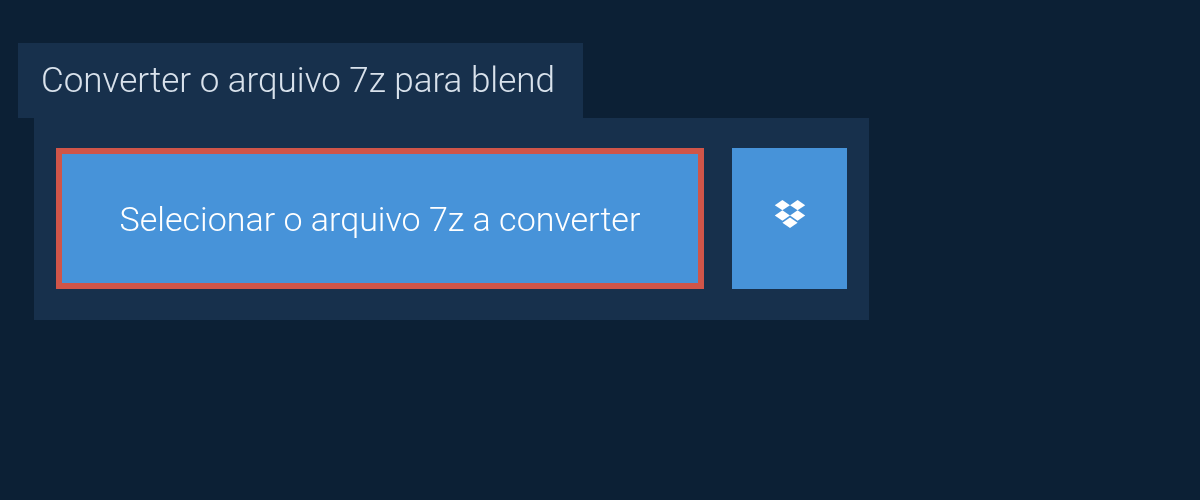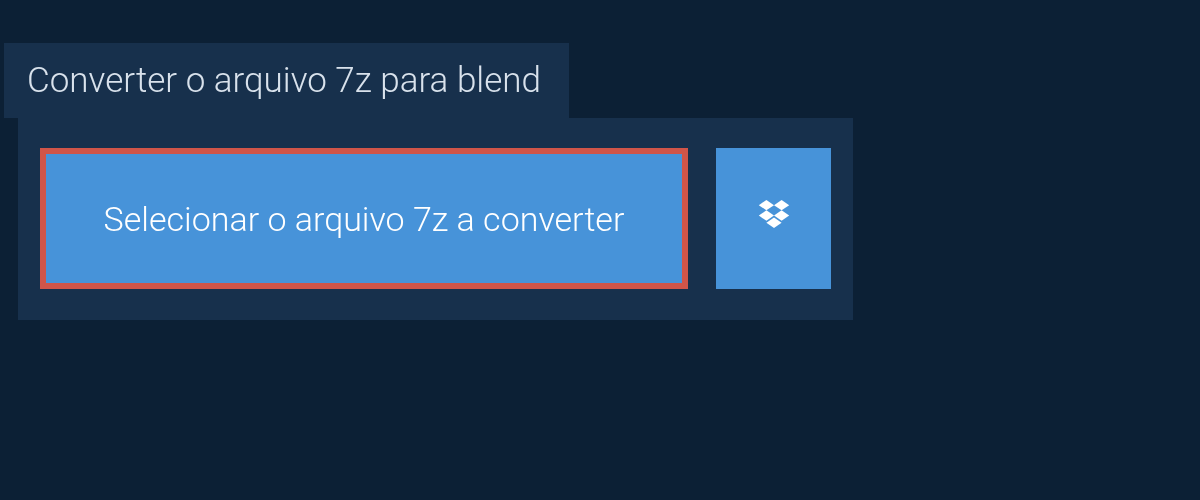--- a/index.html
+++ b/index.html
@@ -9,33 +9,33 @@
     }
     body {
       width: 1200px;
       height: 500px;
       background-color: #0c2035;
       font-family: -apple-system, BlinkMacSystemFont, "Segoe UI", Roboto, Helvetica, Arial, sans-serif;
       overflow: hidden;
     }
     .tab-container {
       margin-top: 43px;
-      margin-left: 4px;
+      margin-left: 18px;
     }
     .tab {
       display: inline-block;
       background-color: #17304c;
       color: #d9e2ec;
       font-size: 35px;
       font-weight: 300;
       padding: 17px 28px 17px 23px;
     }
     .panel {
       margin-top: 0;
-      margin-left: 18px;
+      margin-left: 34px;
       background-color: #17304c;
       width: 835px;
       height: 202px;
       padding: 30px 22px;
       display: flex;
       gap: 28px;
     }
     .select-button {
       flex: 1;
       background-color: #4793d9;

